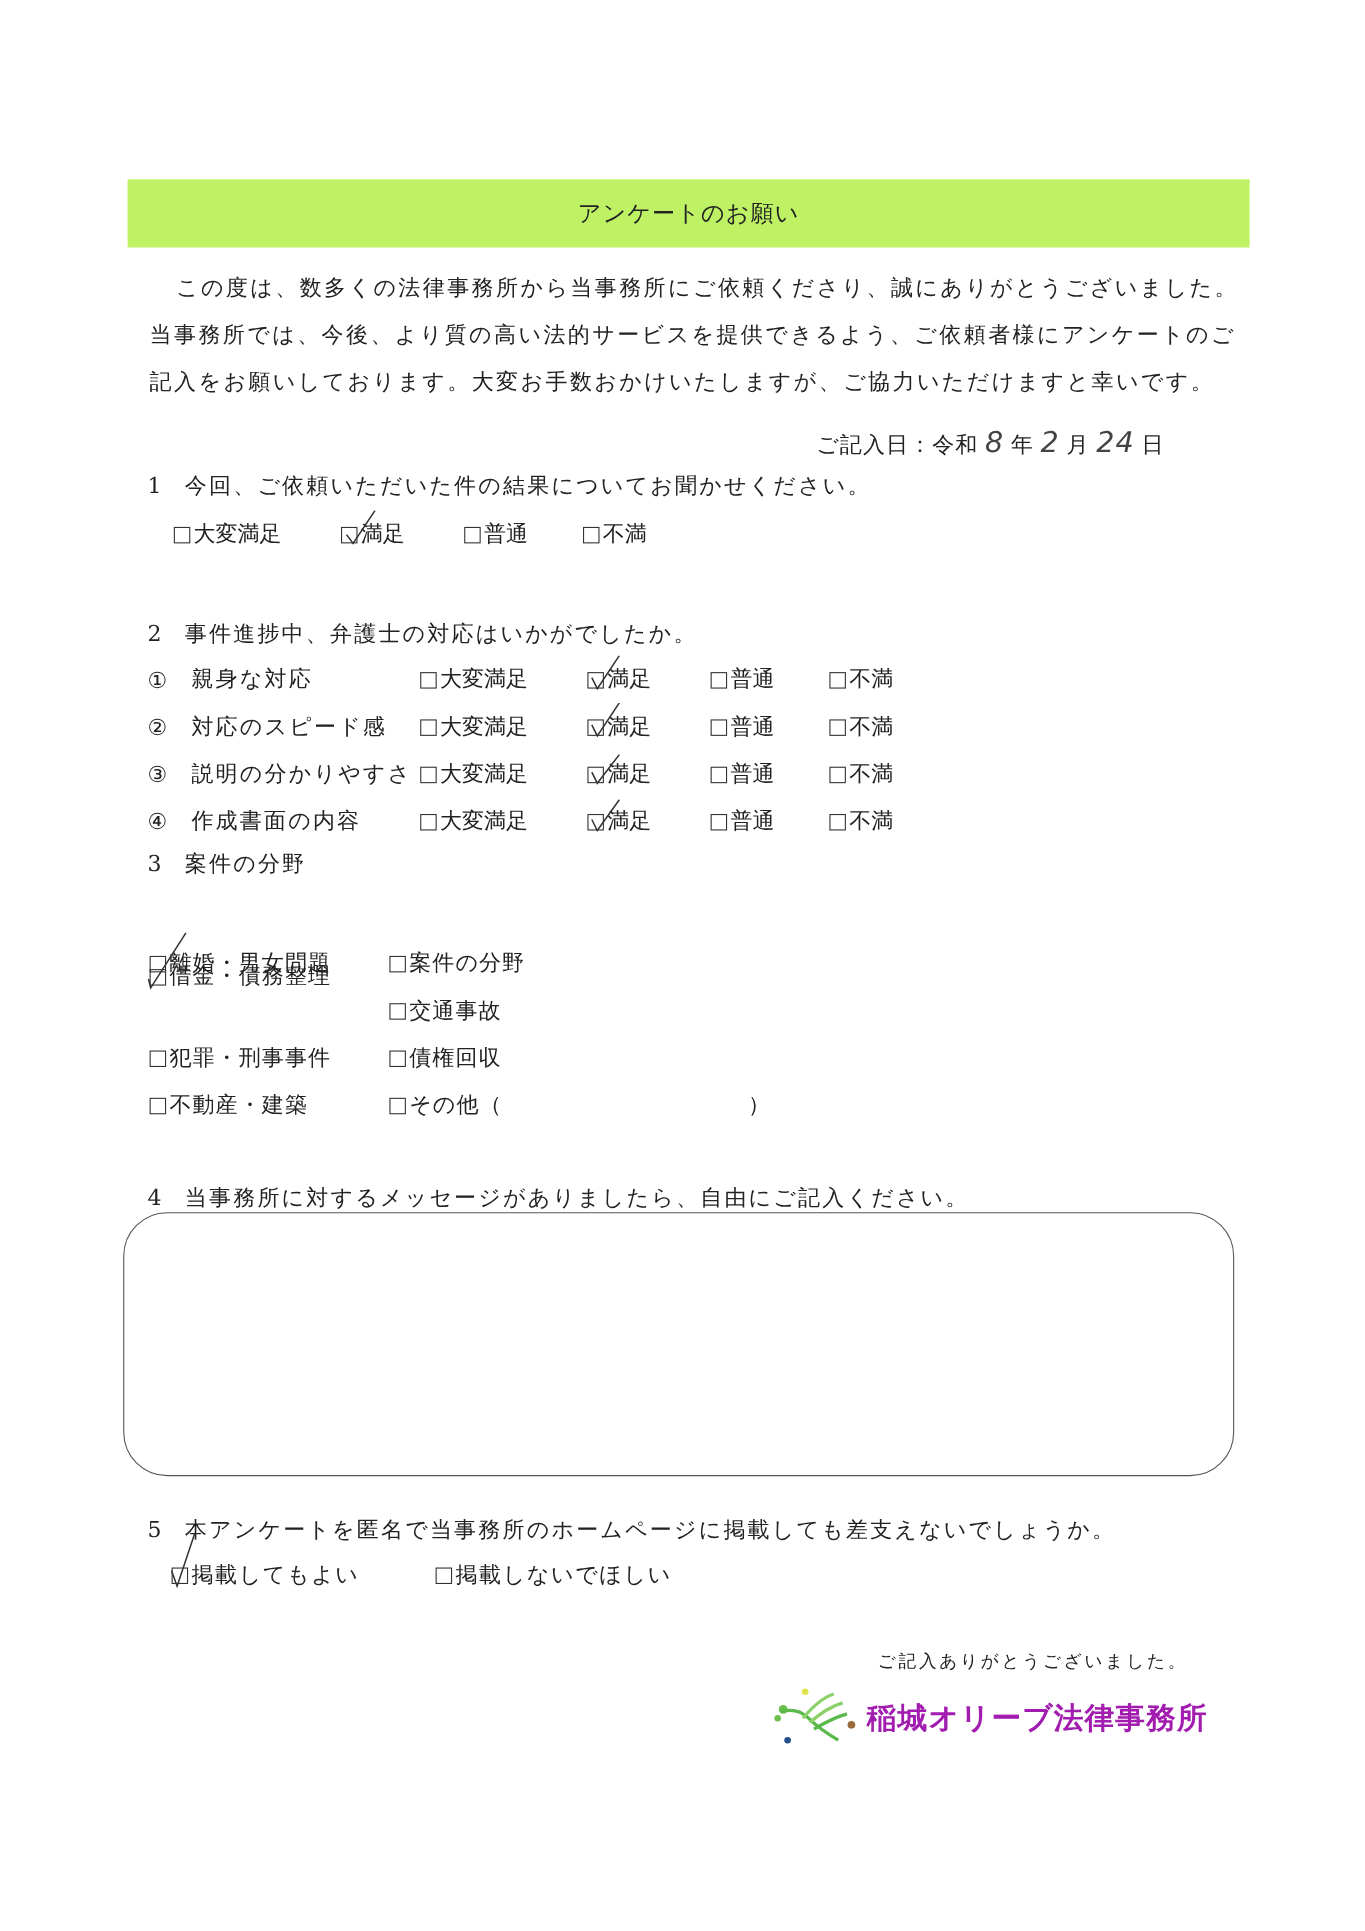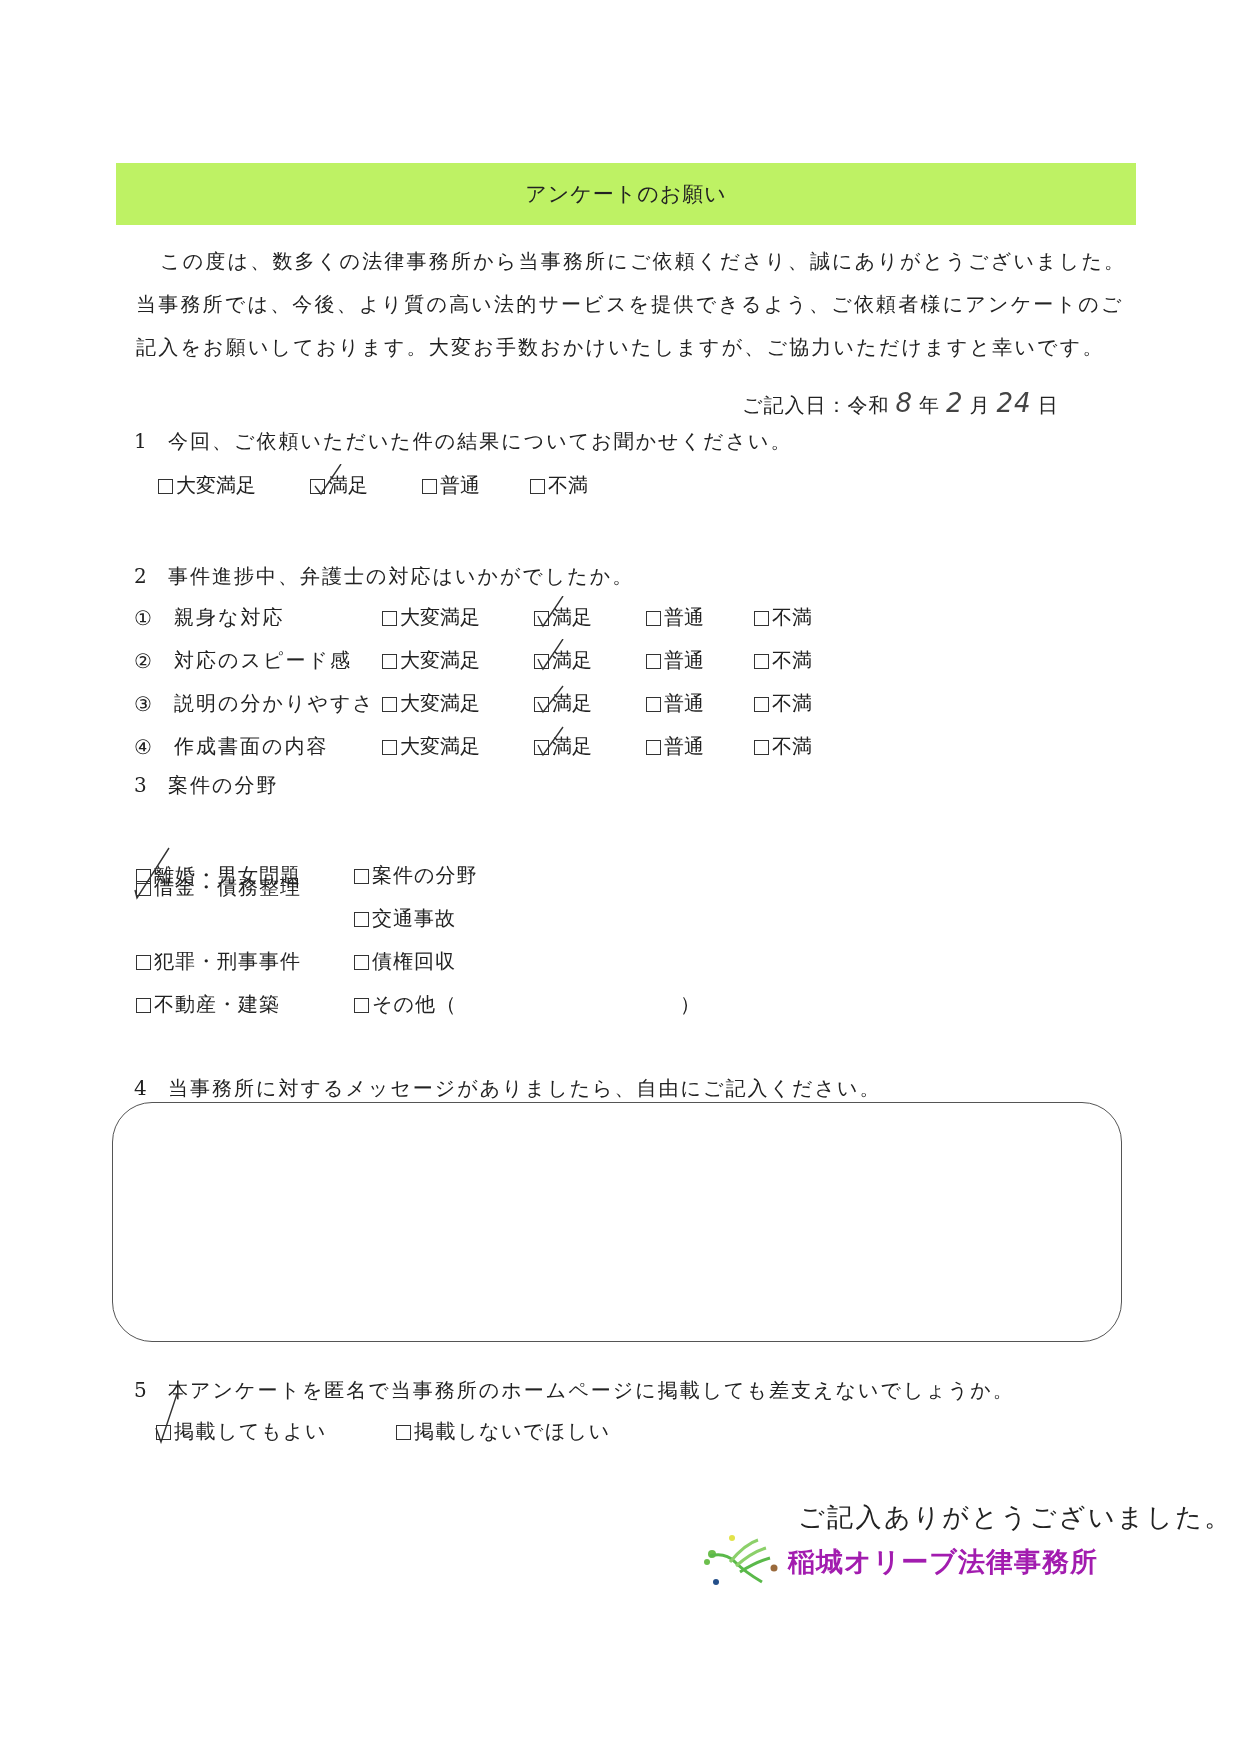--- a/index.html
+++ b/index.html
@@ -22,21 +22,21 @@
   .check { position:absolute; left:2px; top:-16px; width:30px; height:36px; pointer-events:none; }
   .row2 { position:absolute; left:134px; font-size:20px; display:flex; align-items:center; }
   .row2 .circ { width:40px; }
   .row2 .lab { width:208px; letter-spacing:2px;font-family:Liberation Serif, serif; }
   .row2 .o1 { width:152px; }
   .row2 .o2 { width:112px; }
   .row2 .o3 { width:108px; }
   .cat { position:absolute; font-size:20px; display:flex; align-items:center; letter-spacing:1px; }
   .msgbox { position:absolute; left:112px; top:1102px; width:1010px; height:240px;
             border:1.5px solid #555; border-radius:40px; box-sizing:border-box; }
-  .thanks { position:absolute; left:798px; top:1500px; font-size:26px; letter-spacing:2.5px; }
+  .thanks { position:absolute; left:798px; top:1500px; font-size:16px; letter-spacing:2.5px; }
   .logo { position:absolute; left:700px; top:1532px; display:flex; align-items:center; }
   .logo-name { font-family:"DejaVu Sans","Liberation Sans",sans-serif; font-weight:bold; font-size:27px; color:#a21caf; letter-spacing:1px; margin-left:8px; }
 </style>
 </head>
 <body>
 
 <div class="page">
 
   <div class="banner">
     <span class="banner-title">アンケートのお願い</span>

